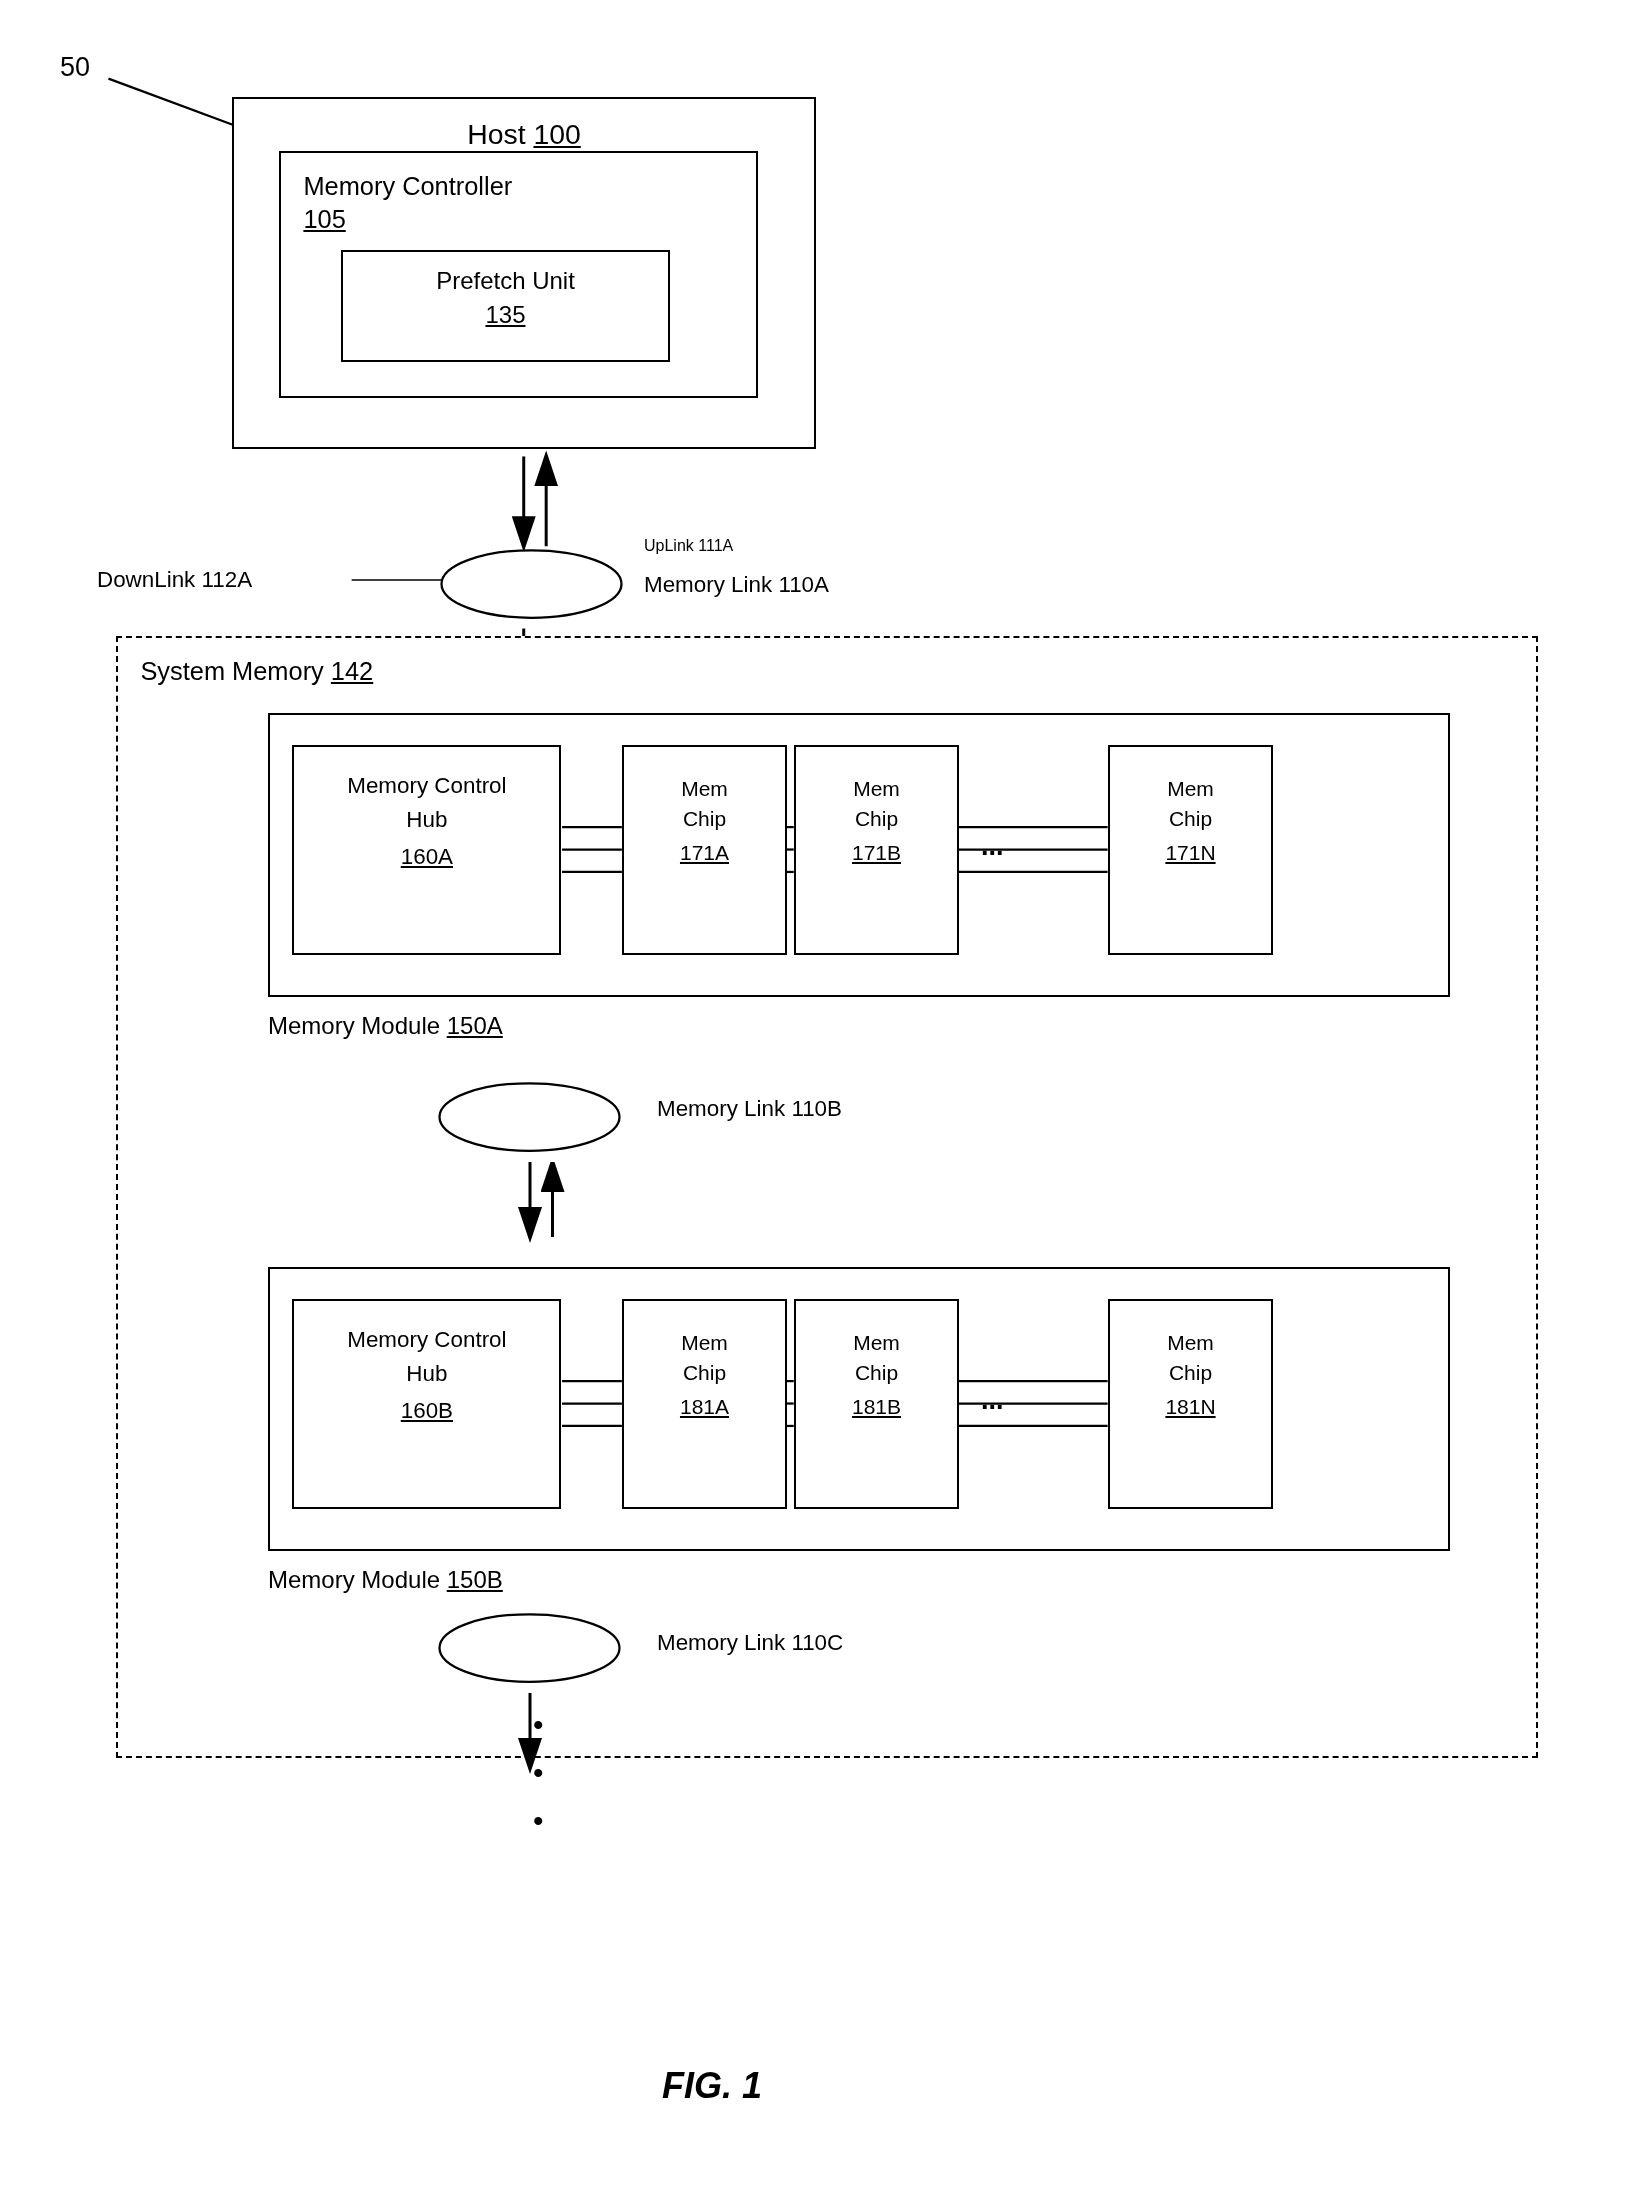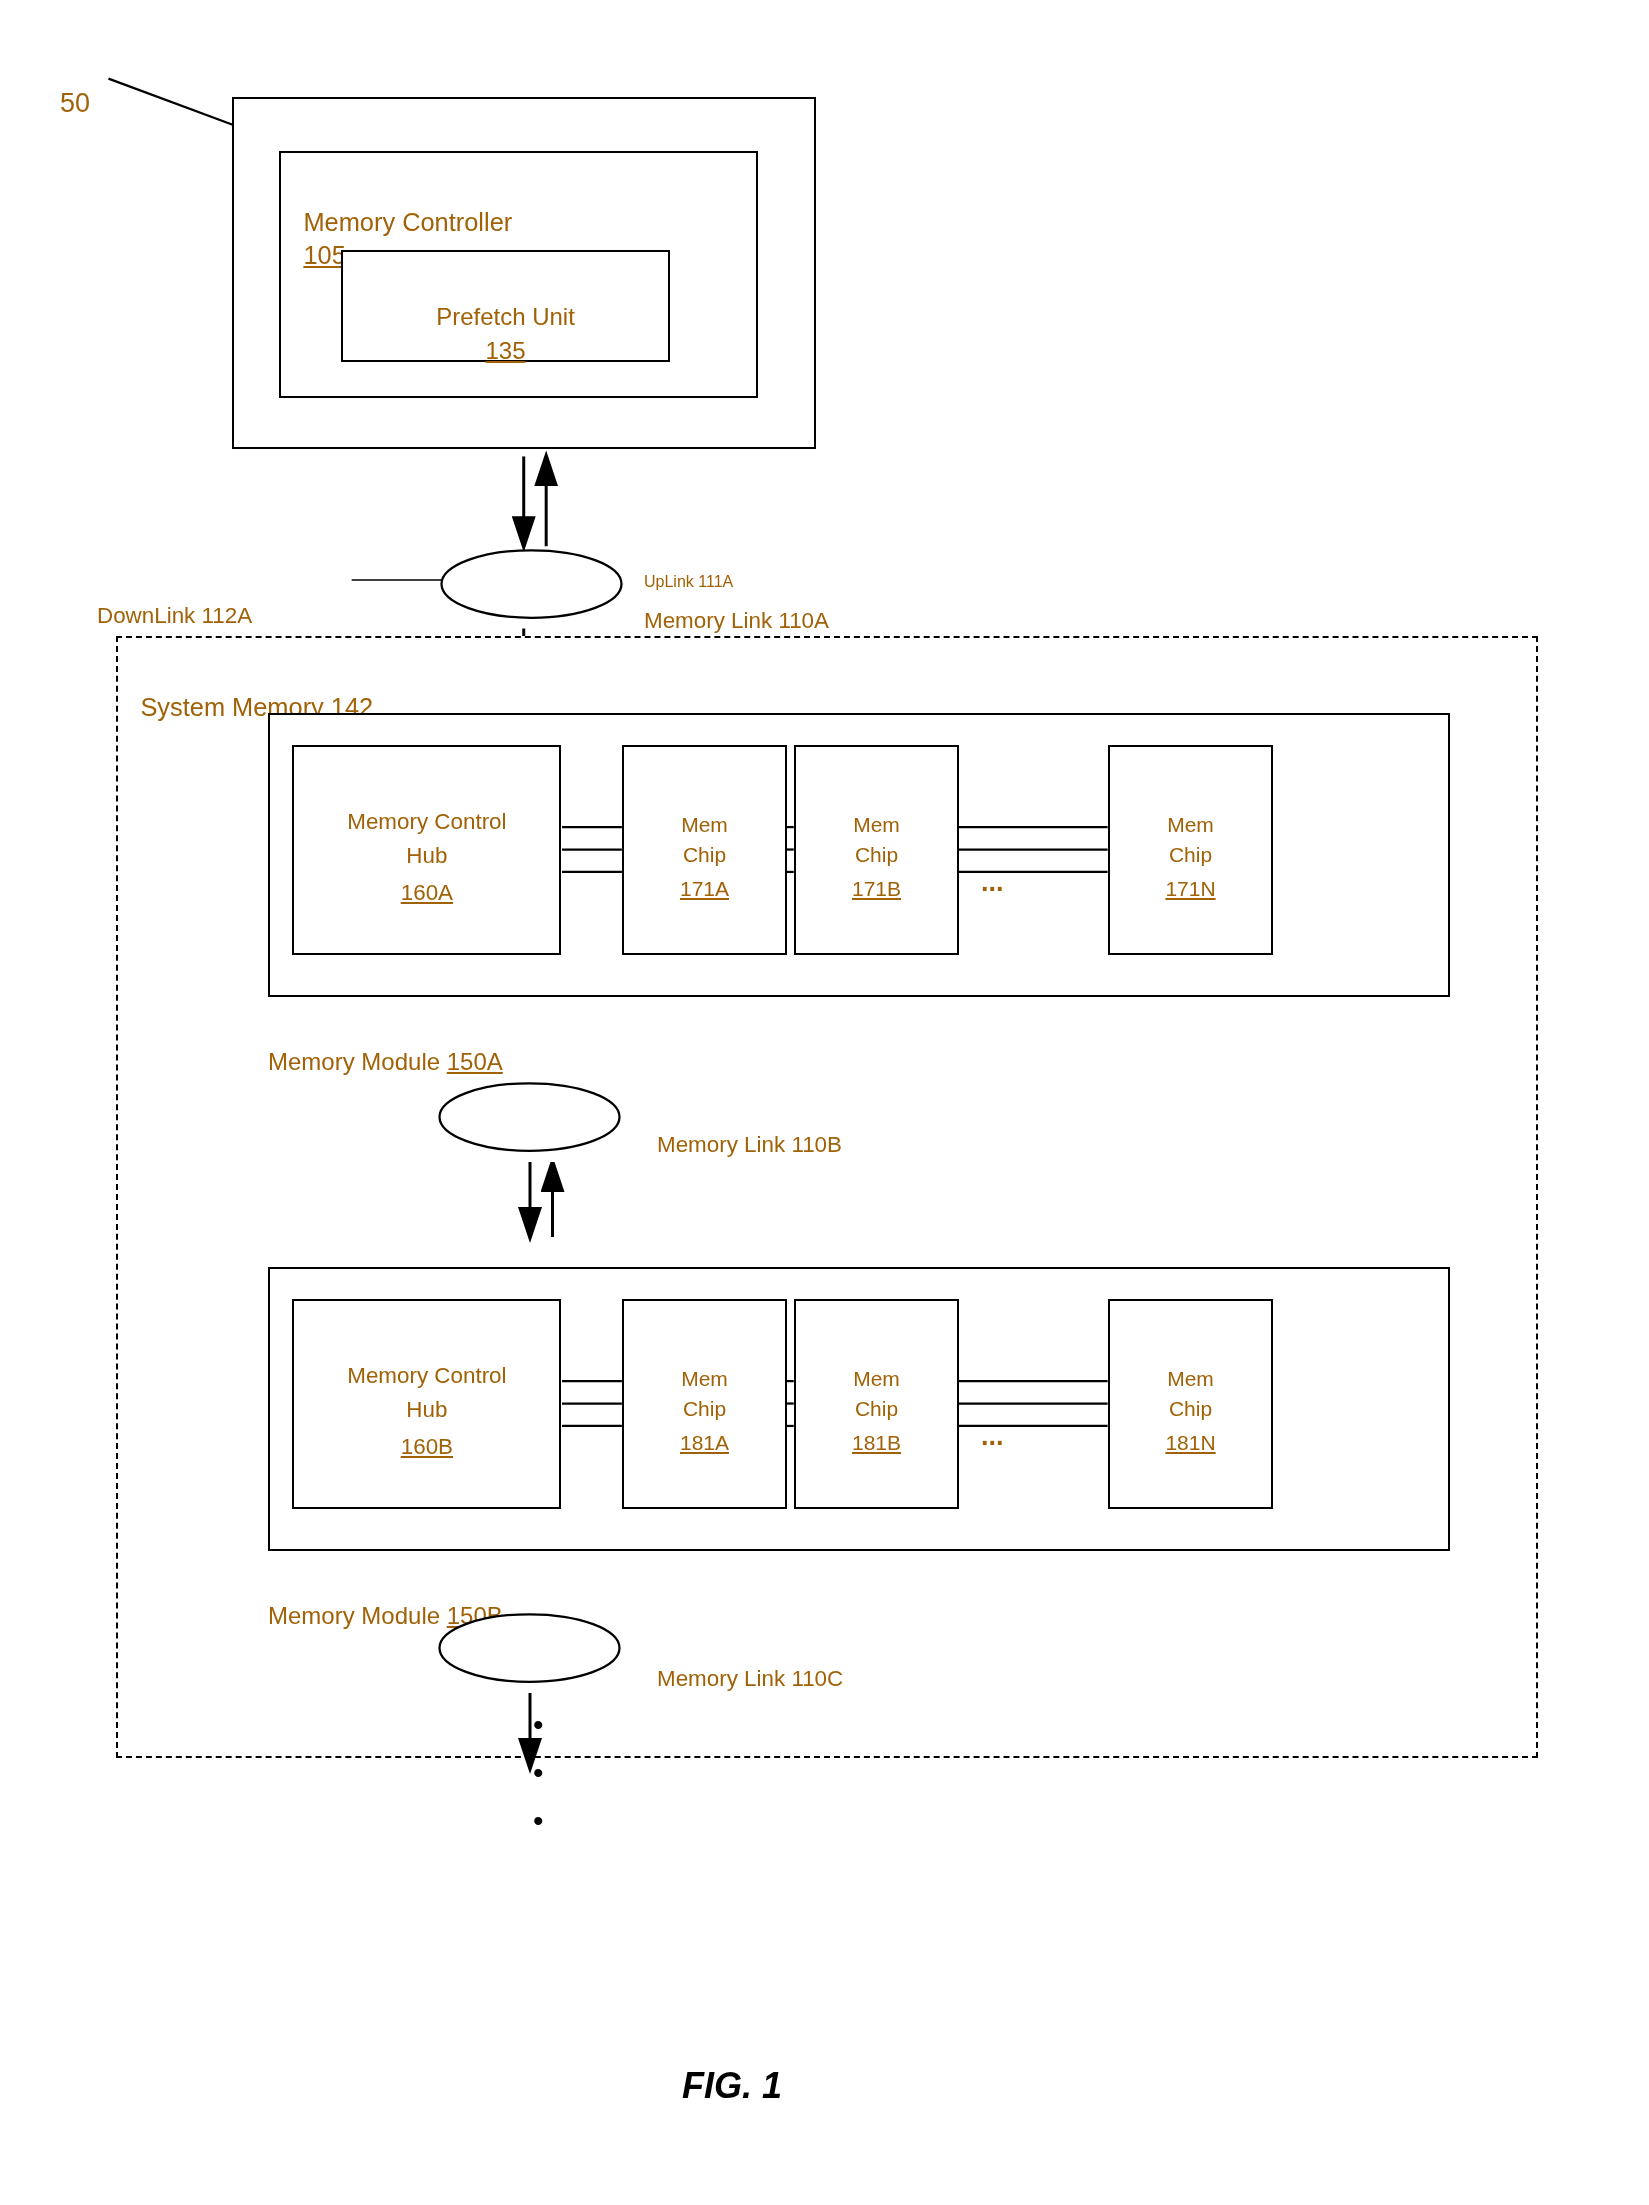--- a/index.html
+++ b/index.html
@@ -18,23 +18,22 @@
       background: #fff;
     }
     .box {
       position: absolute;
       border: 2.2px solid #000;
       background: #fff;
     }
     .label {
       position: absolute;
       font-size: 24px;
-      color: #a16207;
+      color: #000000;
       white-space: nowrap;
-      margin-top: 36px;
     }
     .label-underline {
       text-decoration: underline;
     }
     .label-center {
       text-align: center;
     }
     
     svg.arrows {
       position: absolute;
@@ -241,16 +240,16 @@
         </marker>
       </defs>
       <line x1="20" y1="0" x2="20" y2="100" stroke="#000" stroke-width="4" marker-end="url(#ah3)"></line>
     </svg>
 
     <div style="position:absolute; left:415px; top:1063px; font-size:30px; line-height:1.6;">
       •<br>•<br>•
     </div>
   </div>
 
-  <div class="fig-label" style="left:682px; top:2065px;">FIG. 1</div>
+  <div class="fig-label" style="left:662px; top:2065px;">FIG. 1</div>
 
 </div>
 
 
 </body></html>

